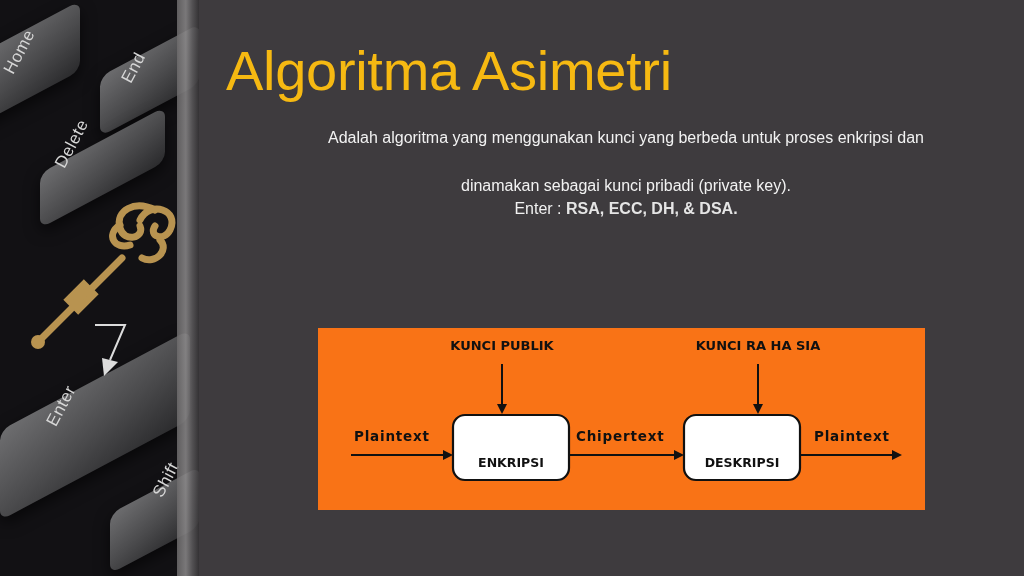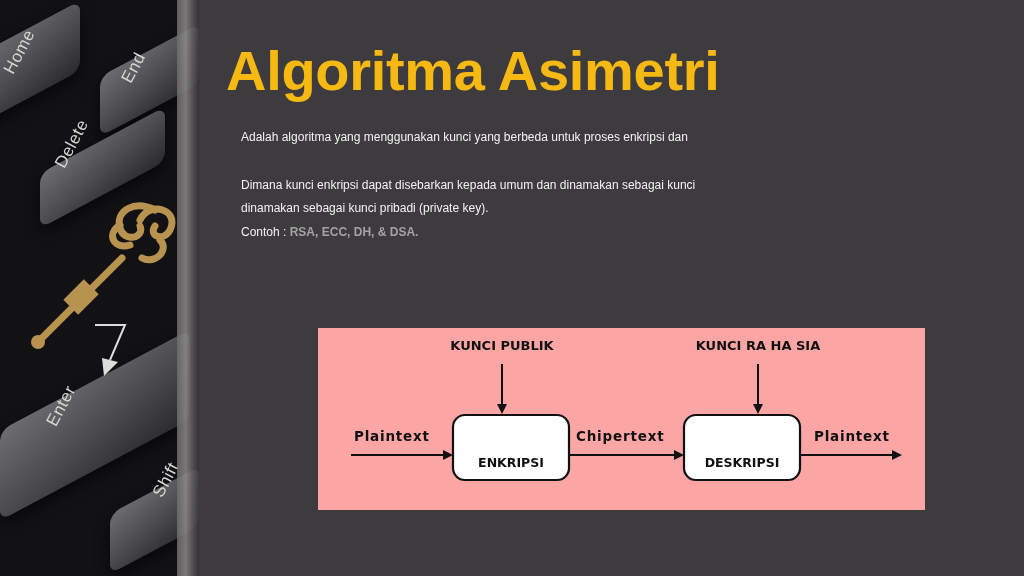--- a/index.html
+++ b/index.html
@@ -24,34 +24,34 @@
       box-shadow: 0 6px 14px rgba(0,0,0,.6);
     }
     .keylabel {
       position: absolute; color: #d6d6d6; font-size: 17px; transform: rotate(-62deg);
       font-family: "Liberation Sans", sans-serif; letter-spacing: .5px;
     }
     .gold-key { position: absolute; left: 10px; top: 180px; width: 190px; height: 190px; }
 
     .title {
       position: absolute; left: 226px; top: 38px;
-      color: #f6b912; font-size: 56px; line-height: 66px; font-weight: bold;
+      color: #f6b912; font-size: 56px; line-height: 66px; font-weight: normal;
       margin: 0; letter-spacing: -.3px;
     }
     .body-text {
       position: absolute; left: 241px; top: 126px; width: 770px;
-      color: #f2f2f2; font-size: 12px; line-height: 23.5px;
+      color: #f2f2f2; font-size: 16px; line-height: 23.5px; text-align: center;
     }
     .body-text p { margin: 0; }
     .body-text .gap { height: 24px; }
-    .highlight { color: #a3a3a3; font-weight: bold; }
+    .highlight { color: #e5e5e5; font-weight: bold; }
 
     .diagram {
       position: absolute; left: 318px; top: 328px; width: 607px; height: 182px;
-      background: #fca5a5;
+      background: #f97316;
     }
     .diagram svg text {
       font-family: "DejaVu Sans", sans-serif; font-weight: bold; fill: #111;
     }
   </style>
 </head>
 <body>
 
 <div class="photo">
   <div class="key" style="left:-30px;top:30px;width:110px;height:70px;"></div>
@@ -81,23 +81,22 @@
     <polygon points="12,38 28,42 14,56" fill="#dcdcdc"></polygon>
   </svg>
   <div class="edge"></div>
 </div>
 
 <h1 class="title">Algoritma Asimetri</h1>
 
 <div class="body-text">
   <p>Adalah algoritma yang menggunakan kunci yang berbeda untuk proses enkripsi dan</p>
   <div class="gap"></div>
-  <p>Dimana kunci enkripsi dapat disebarkan kepada umum dan dinamakan sebagai kunci</p>
   <p>dinamakan sebagai kunci pribadi (private key).</p>
-  <p><span>Contoh : </span><span class="highlight">RSA, ECC, DH, &amp; DSA.</span></p>
+  <p><span>Enter : </span><span class="highlight">RSA, ECC, DH, &amp; DSA.</span></p>
 </div>
 
 <div class="diagram">
   <svg width="607" height="182" viewBox="0 0 607 182">
     <defs>
       <marker id="arr" markerWidth="10" markerHeight="10" refX="8" refY="5" orient="auto" markerUnits="userSpaceOnUse">
         <polygon points="0,0 10,5 0,10" fill="#111"></polygon>
       </marker>
     </defs>
 

